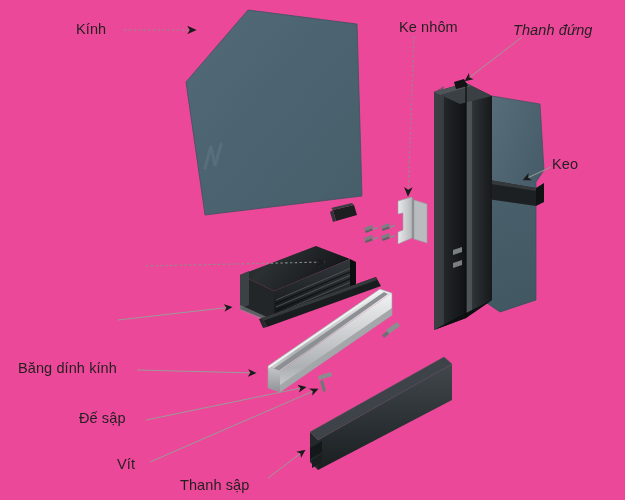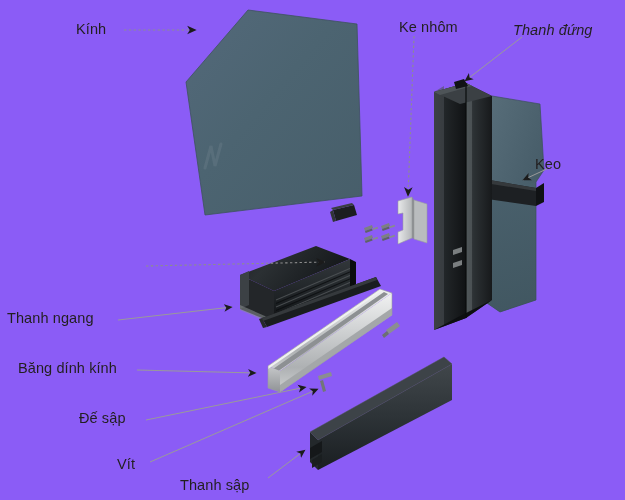--- a/index.html
+++ b/index.html
@@ -4,21 +4,21 @@
 <style>
   html, body {
     margin: 0;
     padding: 0;
     background: #ffffff;
   }
   #stage {
     position: relative;
     width: 625px;
     height: 500px;
-    background: #8b5cf6;
+    background: #ec4899;
     overflow: hidden;
     font-family: "Liberation Sans", sans-serif;
   }
   #art {
     position: absolute;
     left: 0; top: 0;
     width: 625px;
     height: 500px;
   }
   .label {
@@ -26,21 +26,21 @@
     font-family: "Liberation Sans", sans-serif;
     font-size: 14.5px;
     color: #221f1f;
     white-space: nowrap;
     letter-spacing: 0.1px;
     line-height: 1;
   }
   .lbl-kinh        { left: 76px;  top: 22px; }
   .lbl-kenhom      { left: 399px; top: 20px; text-align: right; }
   .lbl-thanhdung   { left: 513px; top: 23px; font-style: italic; }
-  .lbl-keo         { left: 535px; top: 157px; }
+  .lbl-keo         { left: 552px; top: 157px; }
   .lbl-miengdem    { left: 9px;   top: 255px; }
   .lbl-thanhngang  { left: 7px;   top: 311px; }
   .lbl-bangdinh    { left: 18px;  top: 361px; }
   .lbl-desap       { left: 79px;  top: 411px; }
   .lbl-vit         { left: 117px; top: 457px; text-align: right; }
   .lbl-thanhsap    { left: 180px; top: 478px; }
 </style>
 </head>
 <body>
 
@@ -283,19 +283,18 @@
       <path d="M150,462 L318,389" stroke="#9a9a9a" stroke-width="1" marker-end="url(#arrowSolid)"></path>
 
       <path d="M268,478 L305,450" stroke="#9a9a9a" stroke-width="1" marker-end="url(#arrowSolid)"></path>
     </g>
   </svg>
 
   <div class="label lbl-kinh">Kính</div>
   <div class="label lbl-kenhom">Ke nhôm</div>
   <div class="label lbl-thanhdung">Thanh đứng</div>
   <div class="label lbl-keo">Keo</div>
-  <div class="label lbl-thanhngang">Thanh ngang</div>
   <div class="label lbl-bangdinh">Băng dính kính</div>
   <div class="label lbl-desap">Đế sập</div>
   <div class="label lbl-vit">Vít</div>
   <div class="label lbl-thanhsap">Thanh sập</div>
 
 </div>
 
 </body></html>

